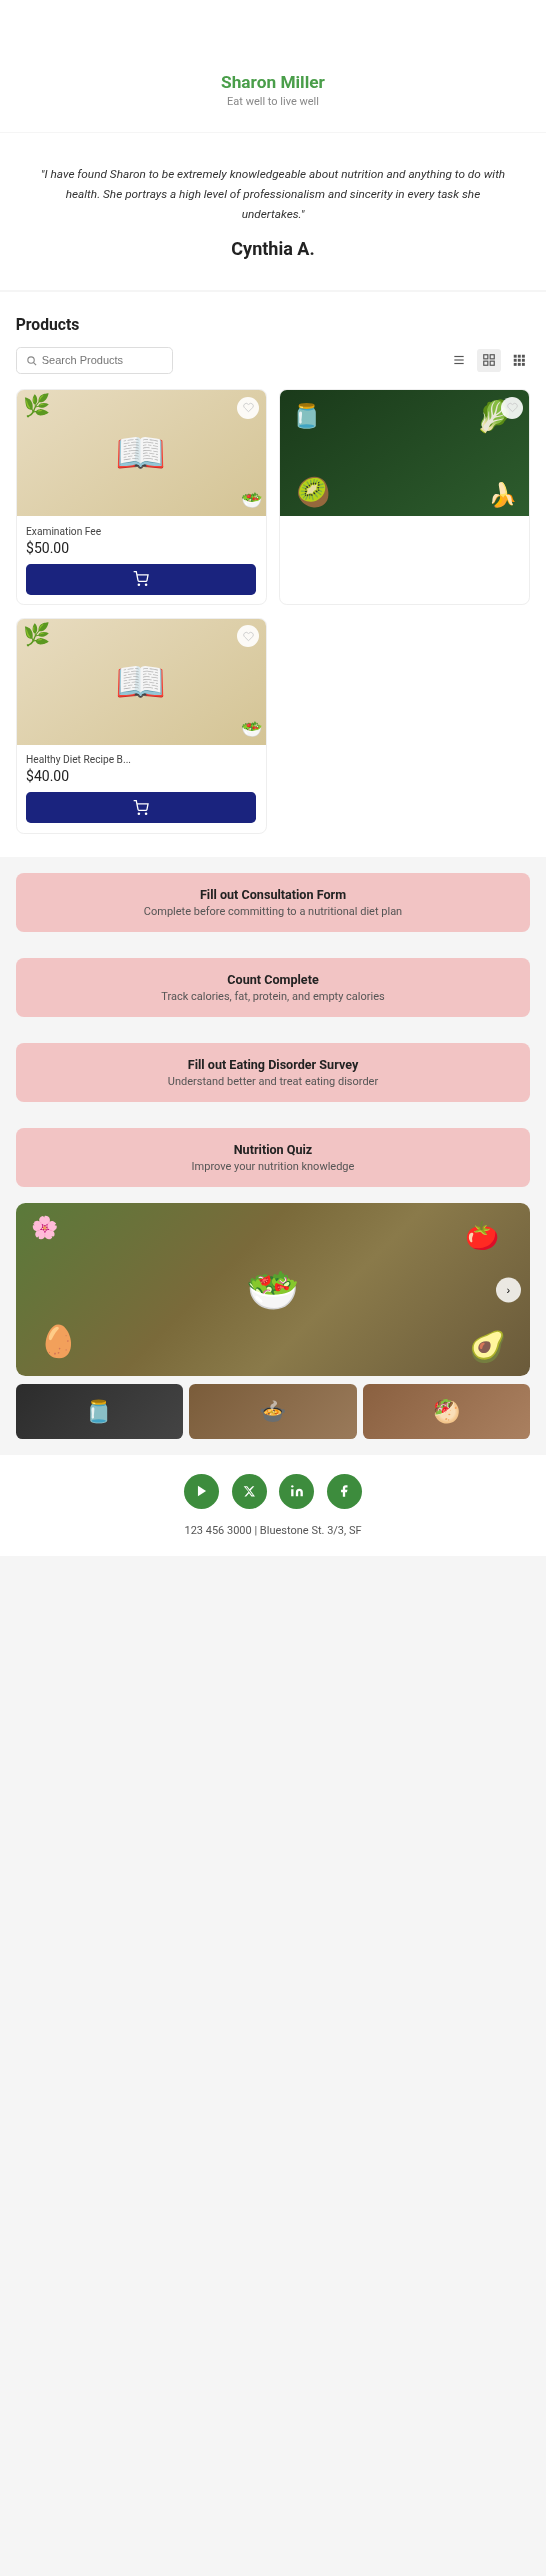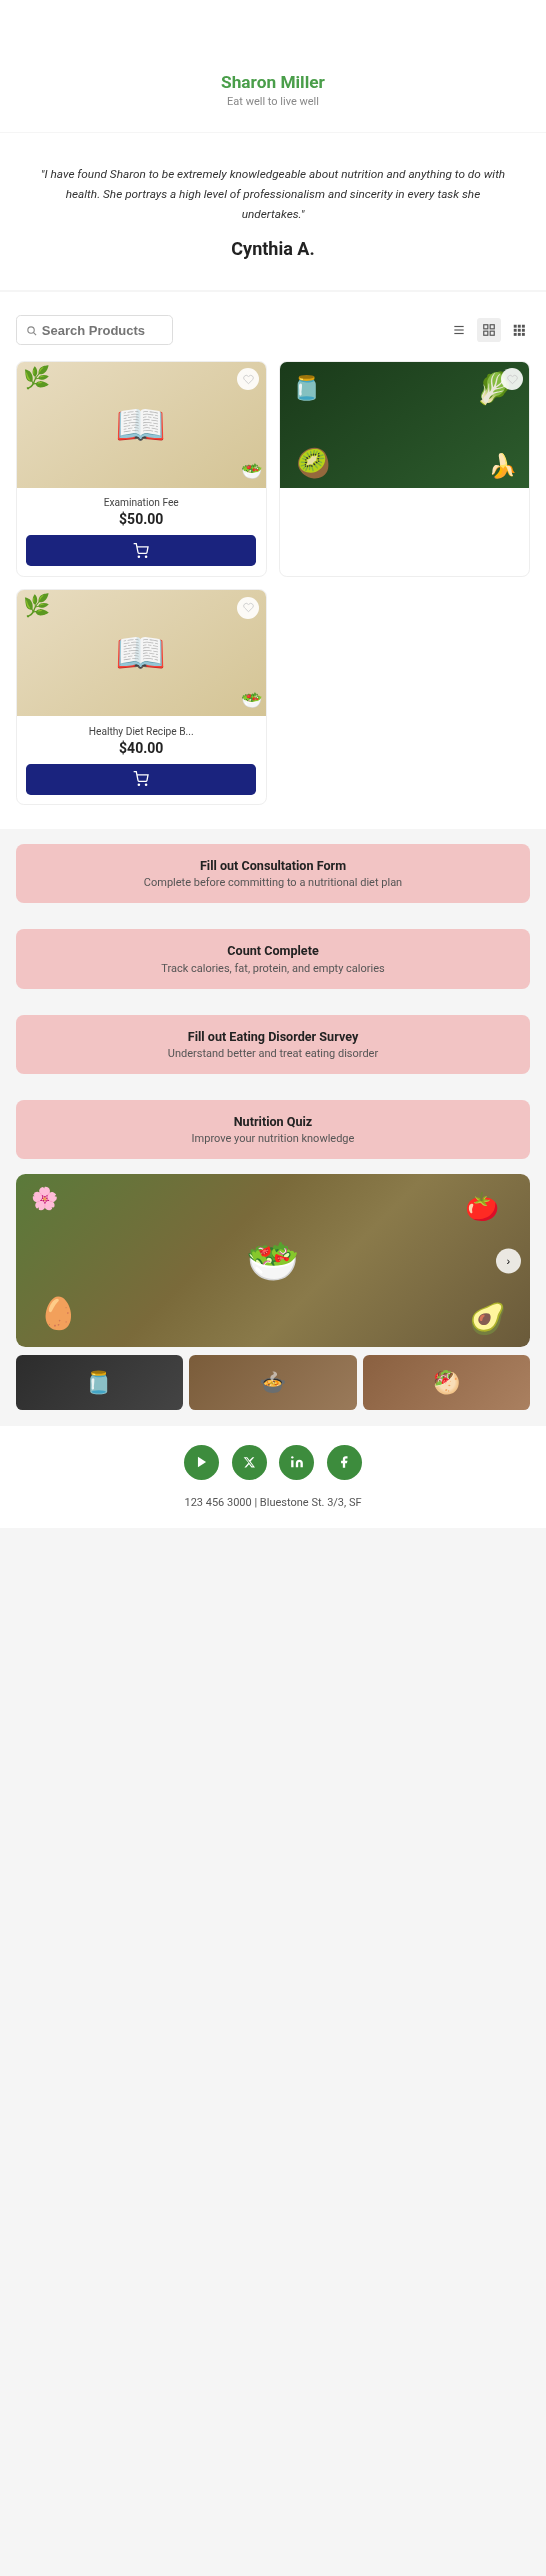--- a/index.html
+++ b/index.html
@@ -80,24 +80,23 @@
       align-items: center;
       border: 0.8px solid #ddd;
       border-radius: 4.7px;
       padding: 6.3px 9.4px;
       width: 157px;
       background: #fff;
     }
     .search-input-wrap input {
       border: none;
       outline: none;
-      font-size: 13px;
+      font-size: 11px;
       color: #555;
       width: 100%;
-      font-weight: bold;
     }
     .search-icon-svg {
       color: #888;
       margin-right: 4.7px;
       flex-shrink: 0;
     }
     .view-controls {
       display: flex;
       gap: 6.3px;
       align-items: center;
@@ -146,33 +145,32 @@
       display: flex;
       align-items: center;
       justify-content: center;
       border: none;
       cursor: pointer;
       font-size: 11px;
       color: #ccc;
     }
     .product-info {
       padding: 9.4px;
-      text-align: center;
     }
     .product-name {
       font-size: 10.2px;
       color: #444;
       margin-bottom: 3.1px;
       white-space: nowrap;
       overflow: hidden;
       text-overflow: ellipsis;
     }
     .product-price {
       font-size: 14px;
-      font-weight: 700;
+      font-weight: 400;
       color: #222;
       margin-bottom: 7.8px;
     }
     .cart-btn {
       width: 100%;
       background: #1a237e;
       color: #fff;
       border: none;
       border-radius: 4.7px;
       padding: 7.8px;
@@ -314,20 +312,21 @@
     <div class="header-name">Sharon Miller</div>
     <div class="header-tagline">Eat well to live well</div>
   </div>
 
   <div class="testimonial">
     <p class="testimonial-text">"I have found Sharon to be extremely knowledgeable about nutrition and anything to do with health.  She portrays a high level of professionalism and sincerity in every task she undertakes."</p>
     <p class="testimonial-author">Cynthia A.</p>
   </div>
 
   <div class="products-section">
+    <div class="products-title">Products</div>
 
     <div class="search-and-controls">
       <div class="search-input-wrap">
         <svg class="search-icon-svg" width="11" height="11" viewBox="0 0 24 24" fill="none" stroke="#888" stroke-width="2.5">
           <circle cx="11" cy="11" r="7"></circle>
           <line x1="16.5" y1="16.5" x2="22" y2="22"></line>
         </svg>
         <input type="text" placeholder="Search Products" style="">
       </div>
       <div class="view-controls">

